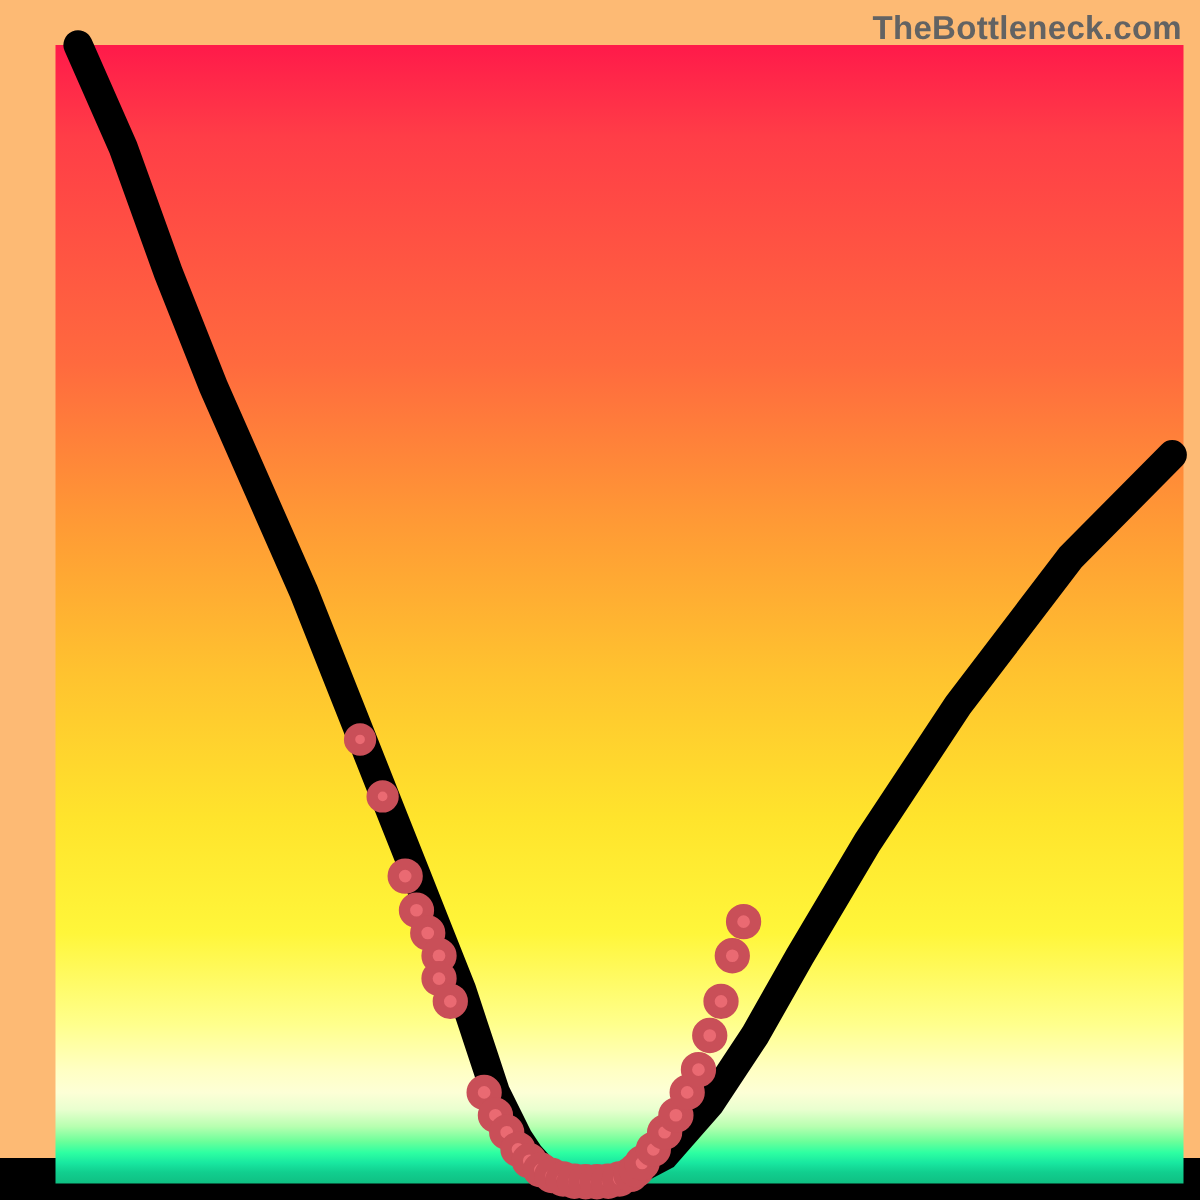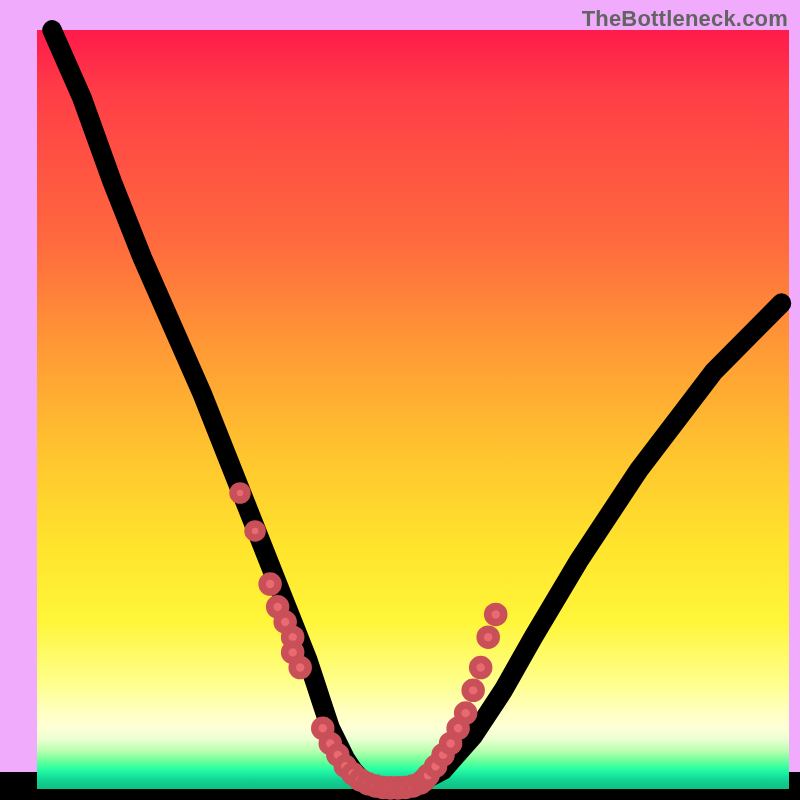--- a/index.html
+++ b/index.html
@@ -8,21 +8,21 @@
     background: #000;
     width: 800px;
     height: 800px;
     overflow: hidden;
     font-family: Arial, Helvetica, sans-serif;
   }
   .frame {
     position: relative;
     width: 800px;
     height: 772px;
-    background: #f0abfc;
+    background: #fdba74;
   }
   .watermark {
     position: absolute;
     top: 6px;
     right: 12px;
     color: #636363;
     font-size: 22px;
     font-weight: 600;
     letter-spacing: 0.2px;
     z-index: 50;

